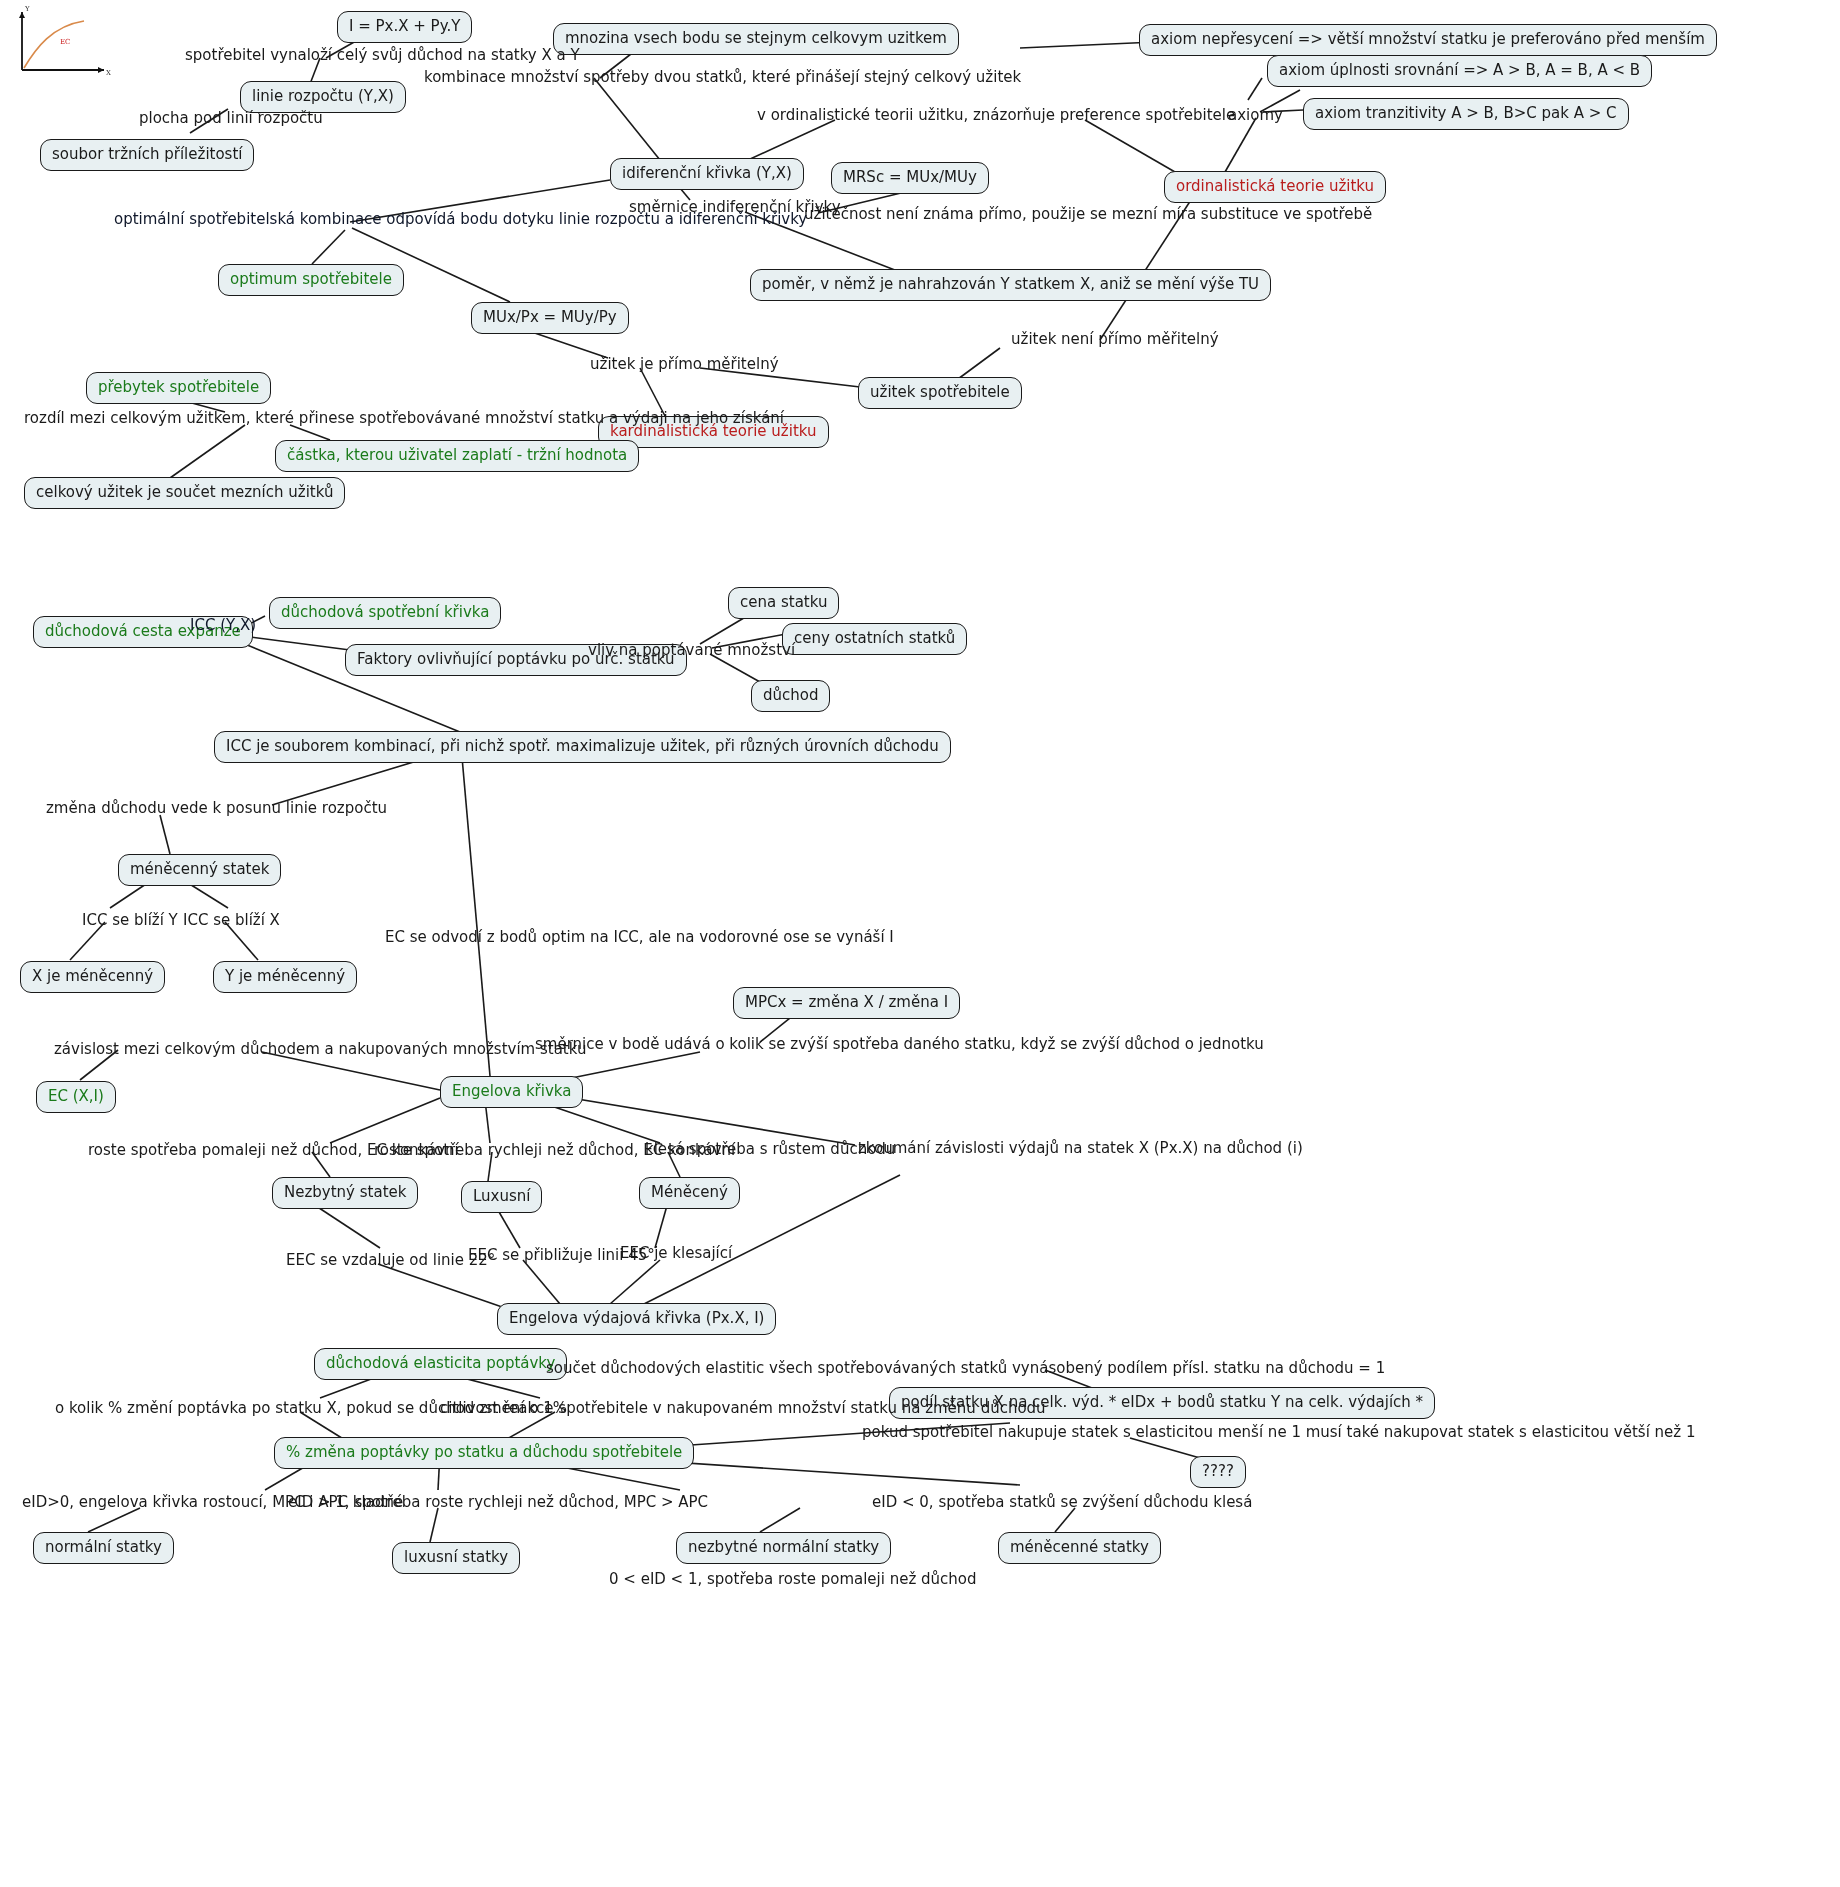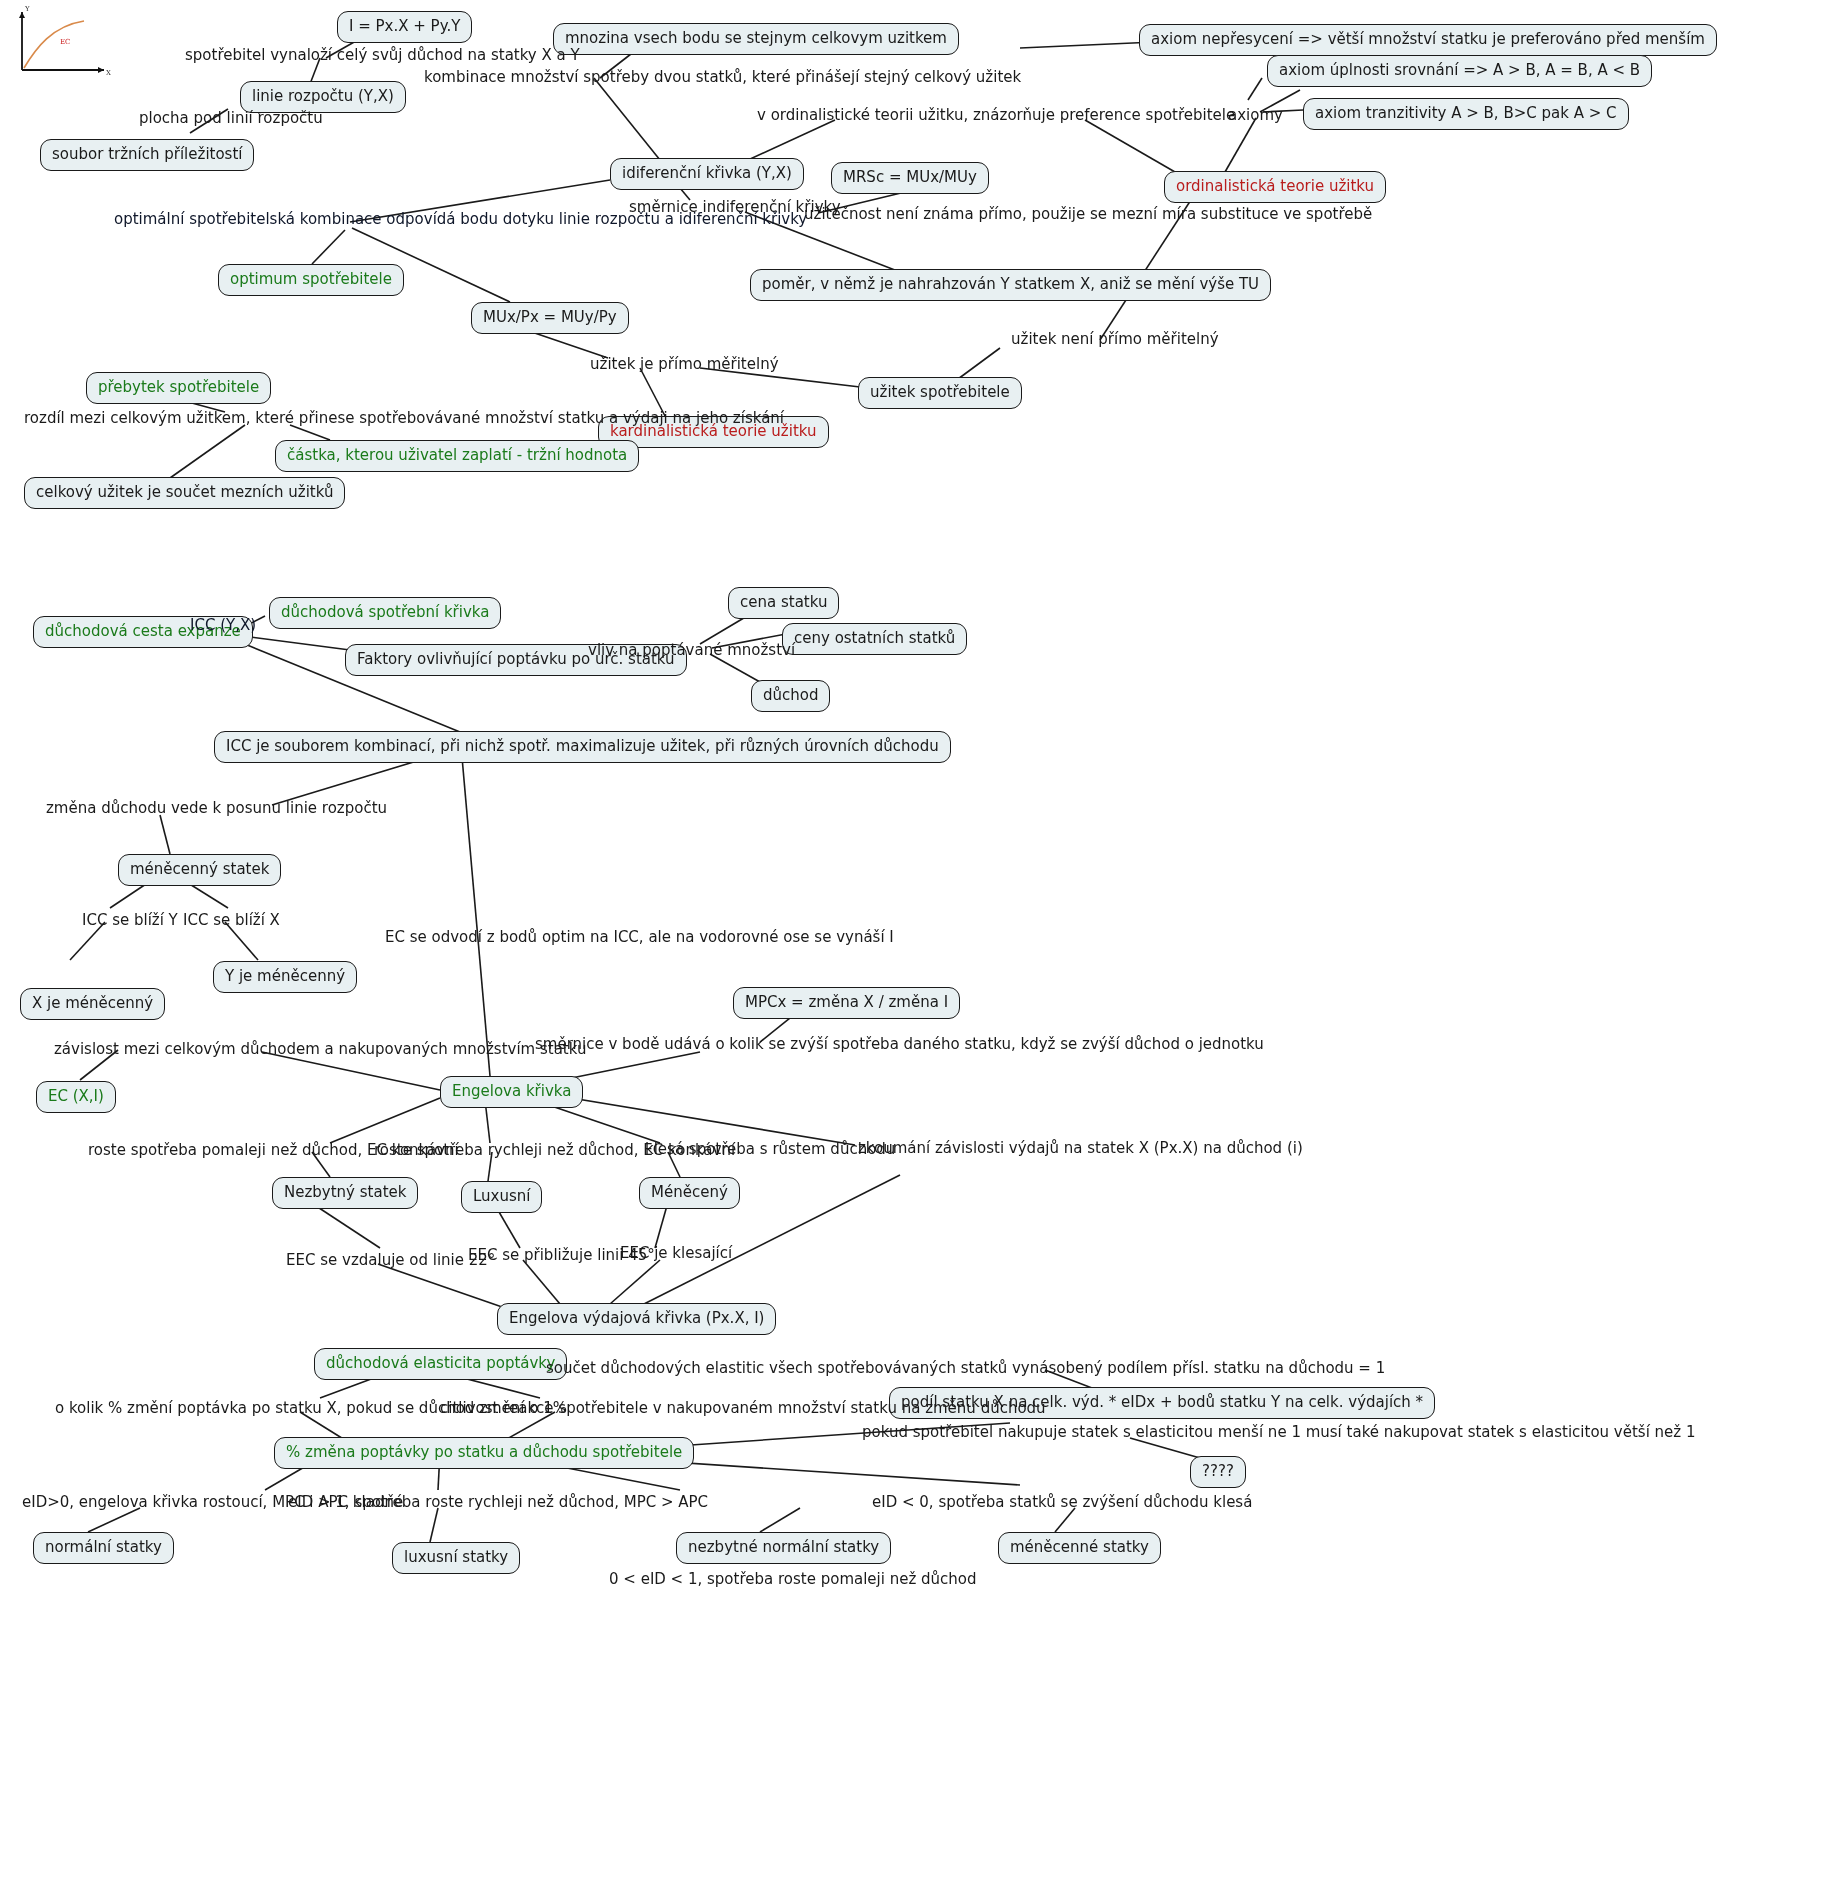--- a/index.html
+++ b/index.html
@@ -183,21 +183,21 @@
       <div class="node green" style="left: 275px; top: 440px;">částka, kterou uživatel zaplatí - tržní hodnota</div>
       <div class="node" style="left: 24px; top: 477px;">celkový užitek je součet mezních užitků</div>
       <div class="node green" style="left: 269px; top: 597px;">důchodová spotřební křivka</div>
       <div class="node" style="left: 728px; top: 587px;">cena statku</div>
       <div class="node green" style="left: 33px; top: 616px;">důchodová cesta expanze</div>
       <div class="node" style="left: 782px; top: 623px;">ceny ostatních statků</div>
       <div class="node" style="left: 345px; top: 644px;">Faktory ovlivňující poptávku po urč. statku</div>
       <div class="node" style="left: 751px; top: 680px;">důchod</div>
       <div class="node" style="left: 214px; top: 731px;">ICC je souborem kombinací, při nichž spotř. maximalizuje užitek, při různých úrovních důchodu</div>
       <div class="node" style="left: 118px; top: 854px;">méněcenný statek</div>
-      <div class="node" style="left: 20px; top: 961px; margin-top: 27px;">X je méněcenný</div>
+      <div class="node" style="left: 20px; top: 961px;">X je méněcenný</div>
       <div class="node" style="left: 213px; top: 961px;">Y je méněcenný</div>
       <div class="node" style="left: 733px; top: 987px;">MPCx = změna X / změna I</div>
       <div class="node green" style="left: 36px; top: 1081px;">EC (X,I)</div>
       <div class="node green" style="left: 440px; top: 1076px;">Engelova křivka</div>
       <div class="node" style="left: 272px; top: 1177px;">Nezbytný statek</div>
       <div class="node" style="left: 461px; top: 1181px;">Luxusní</div>
       <div class="node" style="left: 639px; top: 1177px;">Méněcený</div>
       <div class="node" style="left: 497px; top: 1303px;">Engelova výdajová křivka (Px.X, I)</div>
       <div class="node green" style="left: 314px; top: 1348px;">důchodová elasticita poptávky</div>
       <div class="node" style="left: 889px; top: 1387px;">podíl statku X na celk. výd. * eIDx + bodů statku Y na celk. výdajích *</div>

